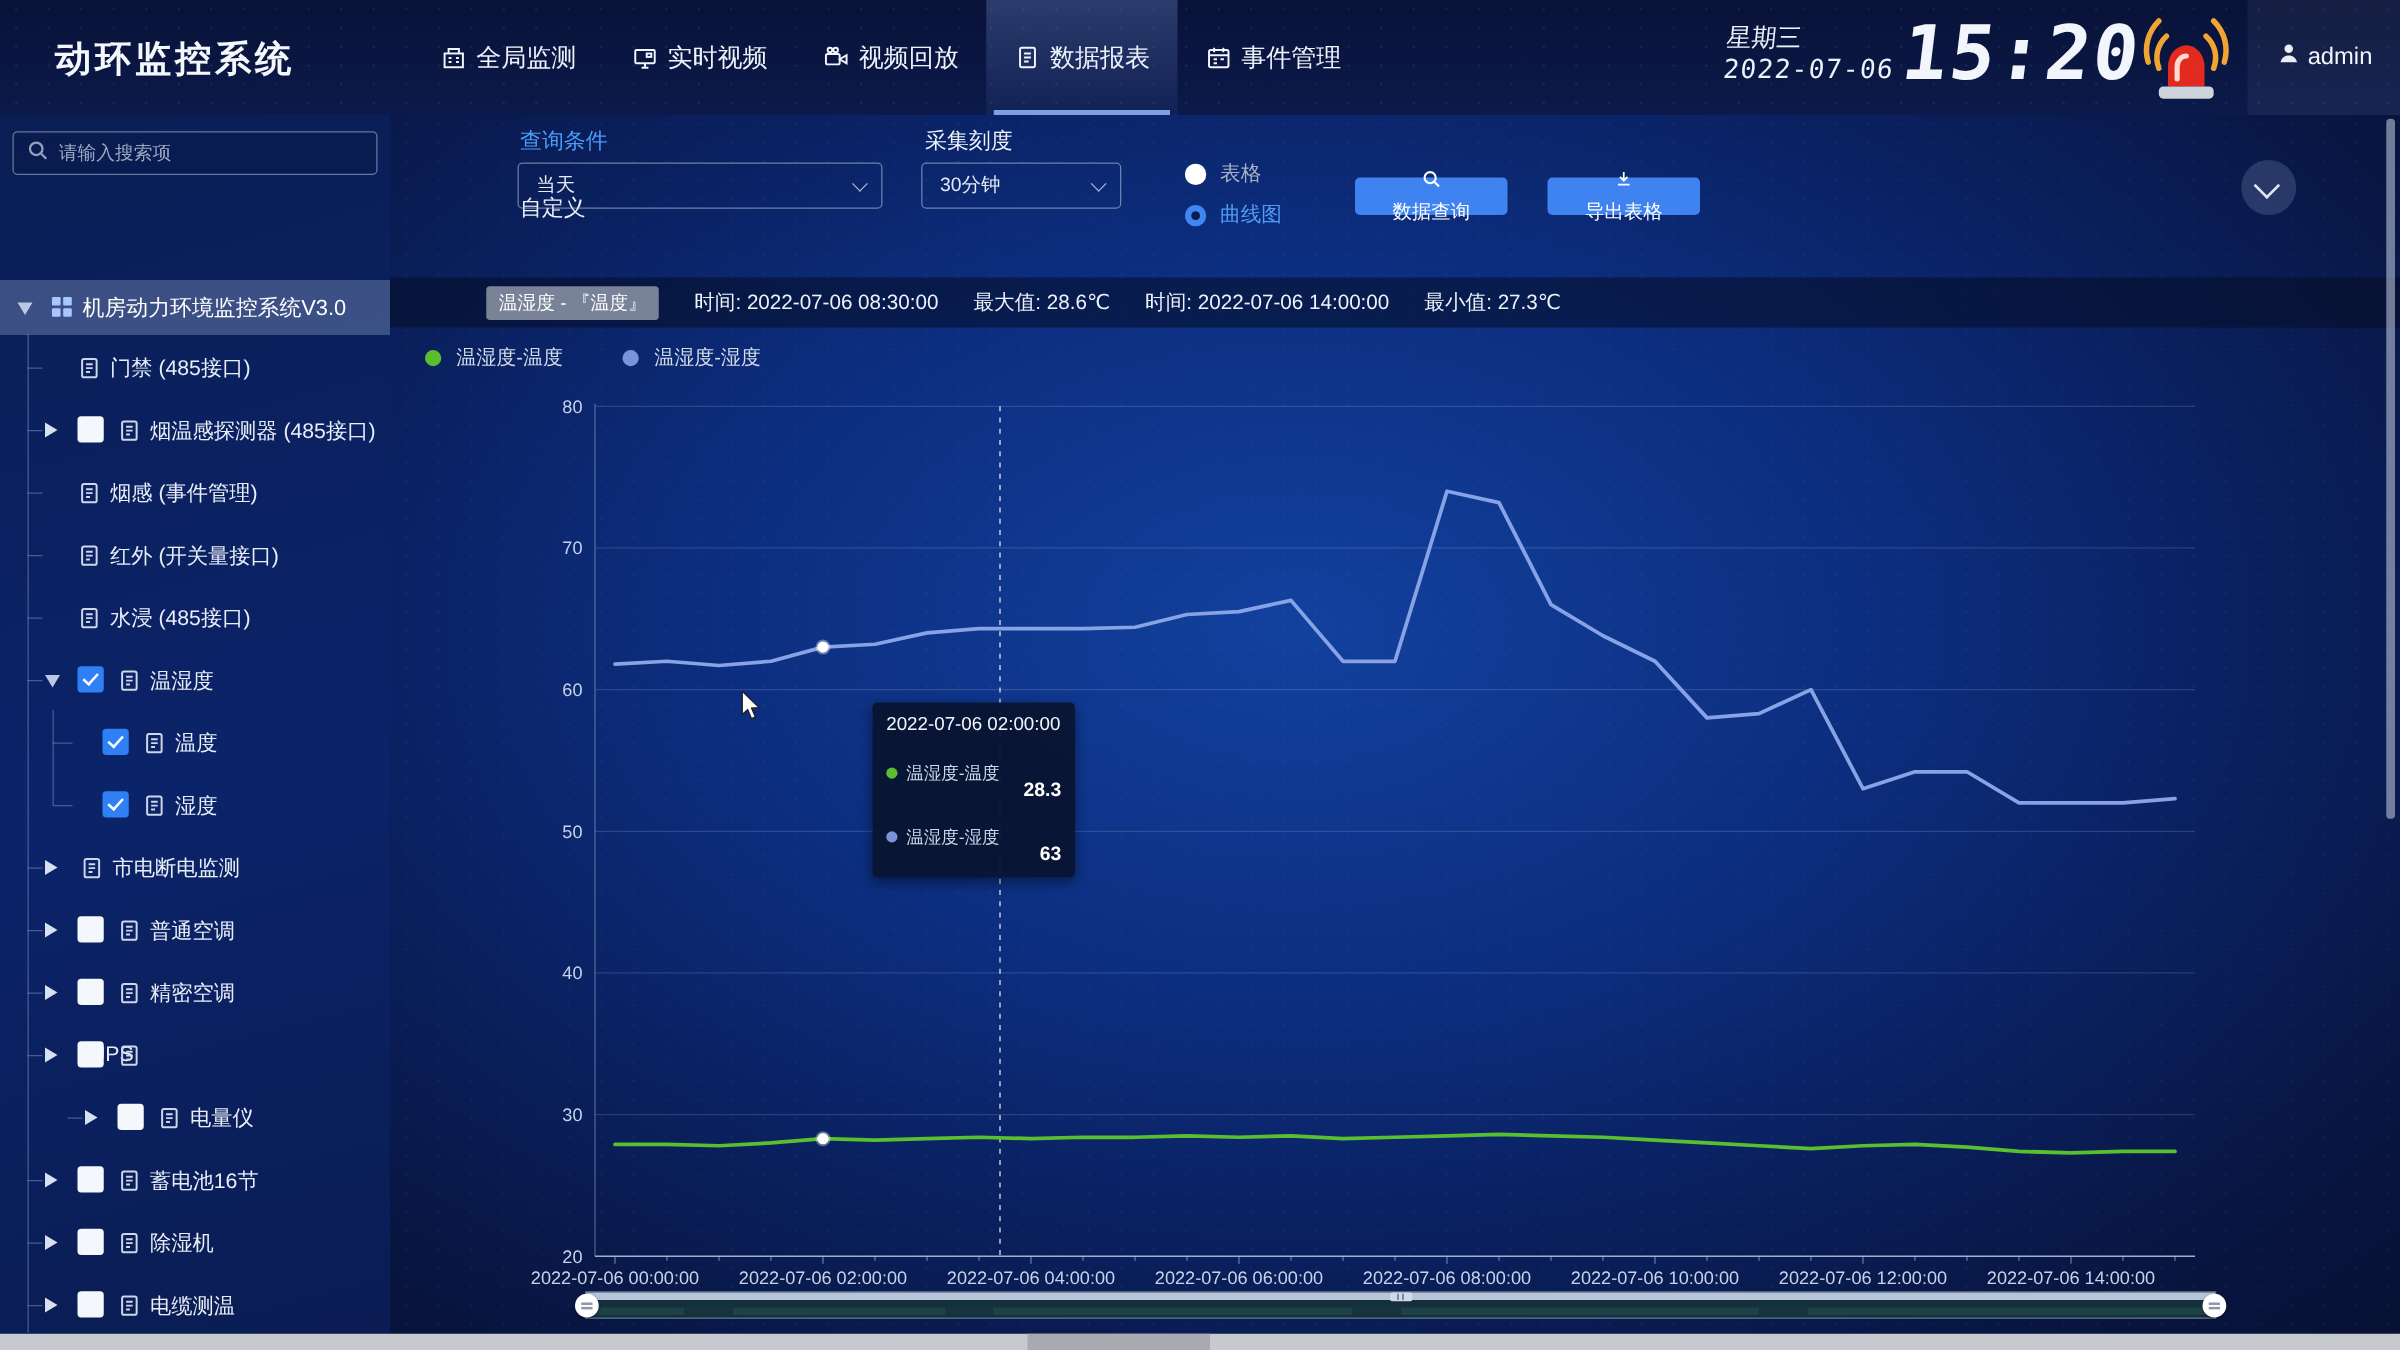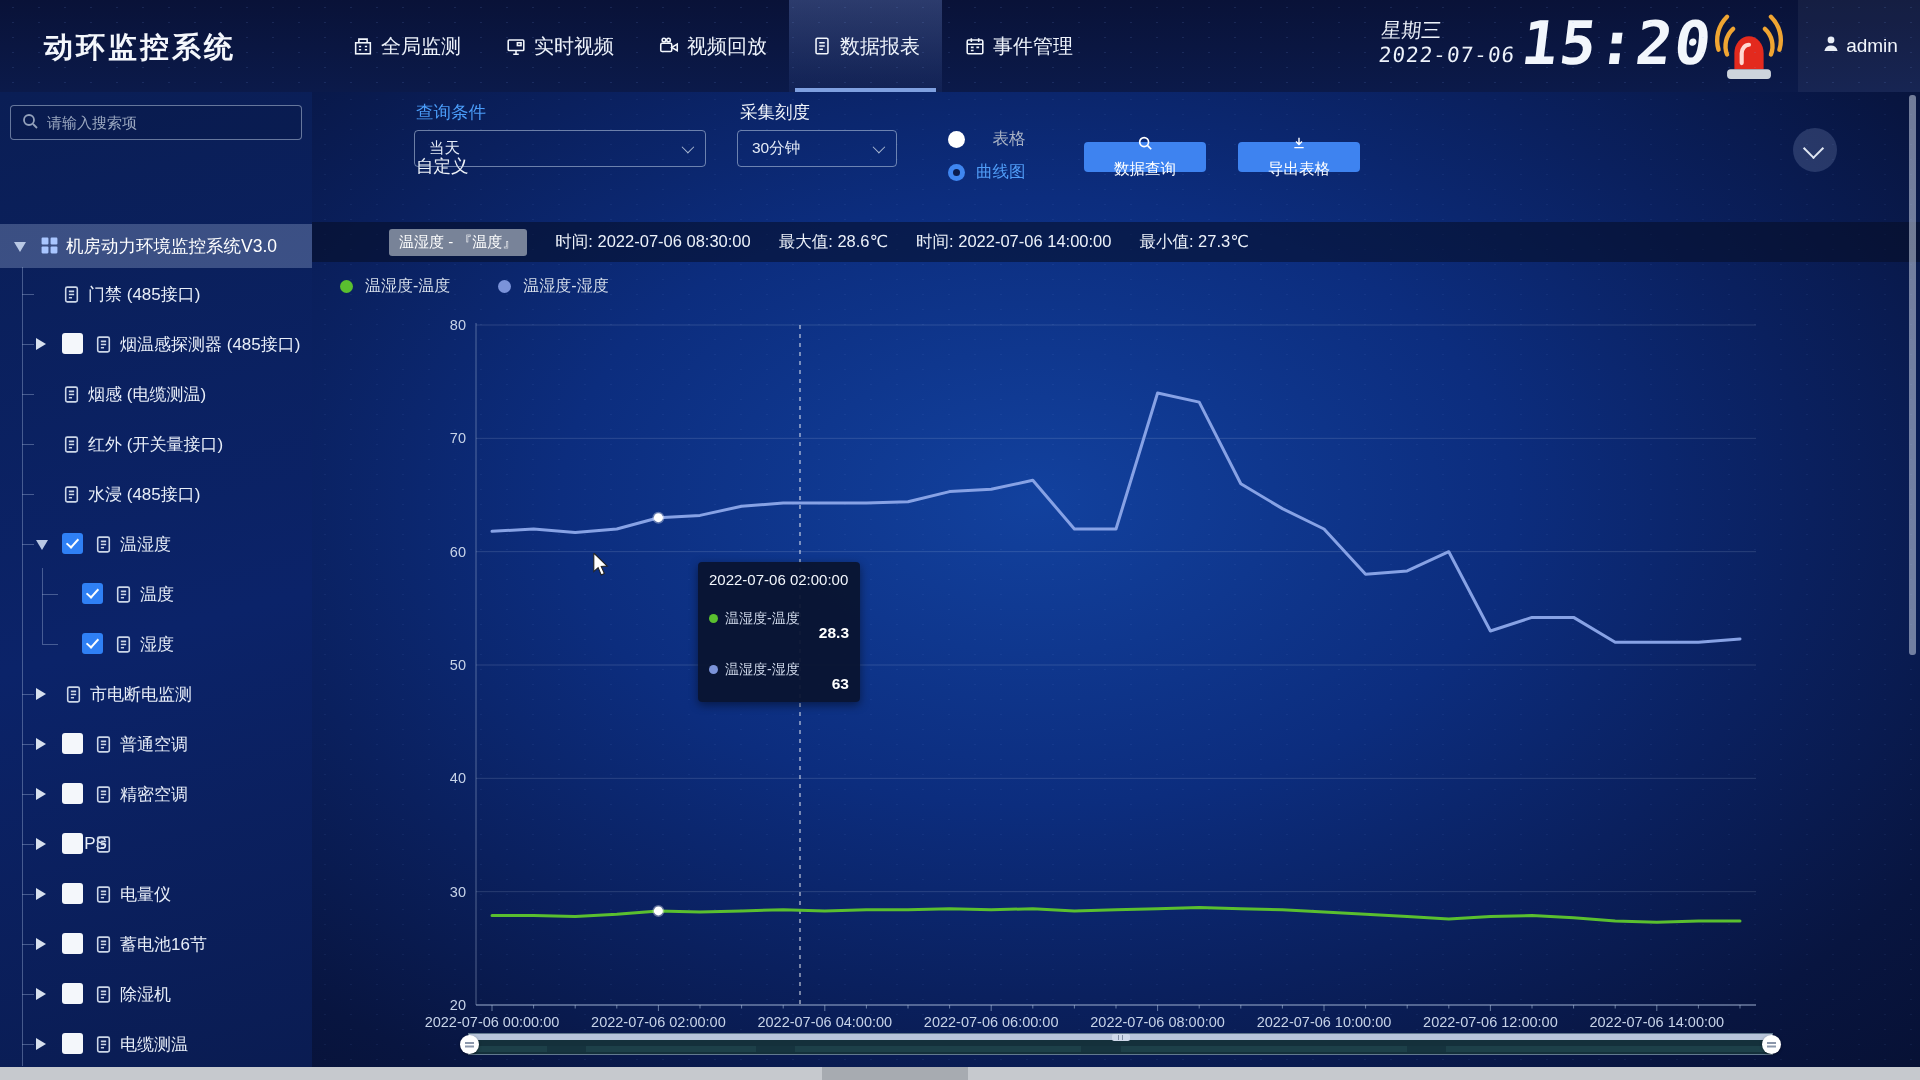--- a/index.html
+++ b/index.html
@@ -80,21 +80,21 @@
   .flabel { position:absolute; left:740px; top:100px; color:#f0f4fa; font-size:17.5px; z-index:5; }
   .select { position:absolute; height:37px; border:1px solid rgba(190,205,230,.55);
     border-radius:4px; display:flex; align-items:center; padding:0 14px; color:#e4ebf7;
     font-size:15.5px; cursor:pointer; z-index:5; }
   .select .chev { margin-left:auto; width:9px; height:9px; border-right:1.7px solid #a9b8d2;
     border-bottom:1.7px solid #a9b8d2; transform:rotate(45deg) translateY(-2px); }
   .sel-range { left:414px; top:130px; width:292px; }
   .sel-intv  { left:737px; top:130px; width:160px; }
   .radios { position:absolute; left:948px; top:128px; display:flex; flex-direction:column;
     gap:11px; z-index:5; }
-  .radio { display:flex; align-items:center; gap:11px; cursor:pointer; font-size:16.5px;justify-content:space-between; }
+  .radio { display:flex; align-items:center; gap:11px; cursor:pointer; font-size:16.5px; }
   .rdot { width:17px; height:17px; border-radius:50%; position:relative; }
   .rdot.unsel { background:#ffffff; }
   .rdot.sel { background:#3f86f0; }
   .rdot.sel::after { content:""; position:absolute; inset:5px; border-radius:50%; background:#0a1c4e; }
   .radio .rlabel-unsel { color:#a8b2c4; }
   .radio .rlabel-sel { color:#4f9bf5; }
   .btns { position:absolute; left:1084px; top:142px; display:flex; gap:32px; z-index:5; }
   .btn { height:30px; min-width:122px; background:#3e83f0; border:none; border-radius:4px;
     color:#fff; font-size:15.5px; display:flex; align-items:center; justify-content:center;
     gap:8px; cursor:pointer; font-family:inherit; padding:0 14px;flex-direction:column; }
@@ -290,21 +290,21 @@
               <path d="M6.5 6h5M6.5 9h5M6.5 12h3"></path>
             </svg></span>
           <span style="margin-left:120px;">烟温感探测器 (485接口)</span>
         </div>
         <div class="tree-row" style="top: 221px;">
           <span class="tick" style="left:22px;width:12px;"></span>
           <span class="dicon" style="left:62px;"><svg width="19" height="19" viewBox="0 0 18 18" fill="none" stroke="#cdd7e8" stroke-width="1.5">
               <rect x="3.5" y="2" width="11" height="14" rx="1.5"></rect>
               <path d="M6.5 6h5M6.5 9h5M6.5 12h3"></path>
             </svg></span>
-          <span style="margin-left:88px;">烟感 (电缆测温)</span>
+          <span style="margin-left:88px;">烟感 (事件管理)</span>
         </div>
         <div class="tree-row" style="top: 271px;">
           <span class="tick" style="left:22px;width:12px;"></span>
           <span class="dicon" style="left:62px;"><svg width="19" height="19" viewBox="0 0 18 18" fill="none" stroke="#cdd7e8" stroke-width="1.5">
               <rect x="3.5" y="2" width="11" height="14" rx="1.5"></rect>
               <path d="M6.5 6h5M6.5 9h5M6.5 12h3"></path>
             </svg></span>
           <span style="margin-left:88px;">红外 (开关量接口)</span>
         </div>
         <div class="tree-row" style="top: 321px;">
@@ -375,21 +375,21 @@
         <div class="tree-row" style="top: 671px;">
           <span class="tick" style="left:22px;width:12px;"></span>
           <i class="caret closed" style="left:36px;top:19px;"></i>
           <span class="cbox off" style="left:62px;"></span>
           <span class="dicon" style="left:94px;"><svg width="19" height="19" viewBox="0 0 18 18" fill="none" stroke="#cdd7e8" stroke-width="1.5">
               <rect x="3.5" y="2" width="11" height="14" rx="1.5"></rect>
               <path d="M6.5 6h5M6.5 9h5M6.5 12h3"></path>
             </svg></span>
           <span style="margin-left:72px;">UPS</span>
         </div>
-        <div class="tree-row" style="top: 721px;">
+        <div class="tree-row" style="top: 721px; margin-left: 32px;">
           <span class="tick" style="left:22px;width:12px;"></span>
           <i class="caret closed" style="left:36px;top:19px;"></i>
           <span class="cbox off" style="left:62px;"></span>
           <span class="dicon" style="left:94px;"><svg width="19" height="19" viewBox="0 0 18 18" fill="none" stroke="#cdd7e8" stroke-width="1.5">
               <rect x="3.5" y="2" width="11" height="14" rx="1.5"></rect>
               <path d="M6.5 6h5M6.5 9h5M6.5 12h3"></path>
             </svg></span>
           <span style="margin-left:120px;">电量仪</span>
         </div>
         <div class="tree-row" style="top: 771px;">

